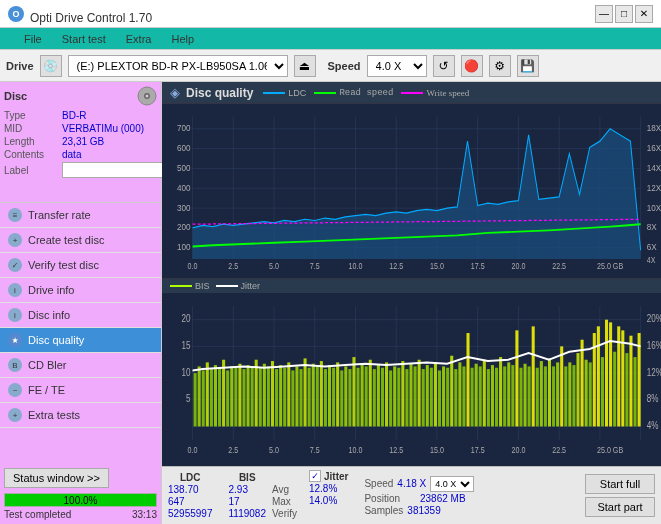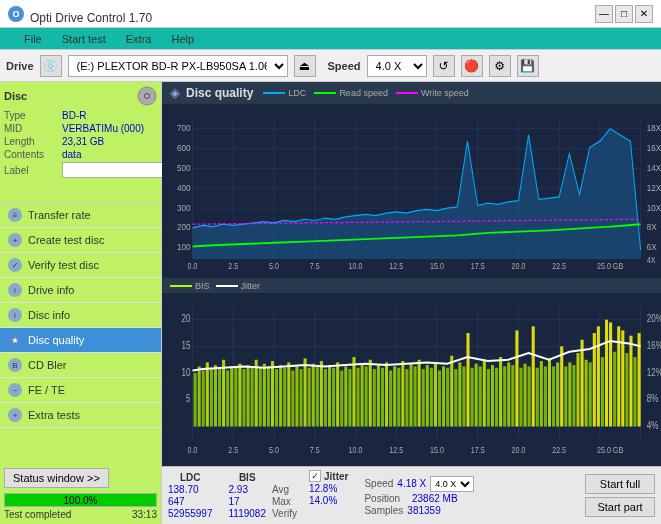--- a/index.html
+++ b/index.html
@@ -73,21 +73,21 @@
 
     
     .main-layout {
       display: flex;
       height: calc(524px - 28px - 22px - 32px);
     }
 
     
     .sidebar {
       width: 162px;
-      background: #bef264;
+      background: #f0abfc;
       border-right: 1px solid #ccc;
       display: flex;
       flex-direction: column;
       flex-shrink: 0;
     }
 
     
     .disc-panel {
       padding: 4px;
       border-bottom: 1px solid #ccc;
@@ -323,23 +323,23 @@
     <div style="background:#2a3a4e; display:flex; align-items:center; padding:3px 8px; gap:6px; border-bottom:1px solid #334;">
       <span style="color:#88aadd; font-size:13px;">◈</span>
       <span style="color:#ddd; font-size:12px; font-weight:bold;">Disc quality</span>
       <div style="display:flex; align-items:center; gap:8px; margin-left:4px;">
         <div style="display:flex;align-items:center;gap:3px;">
           <div style="width:22px;height:2px;background:#00aaff;"></div>
           <span style="color:#aaa;font-size:9px;">LDC</span>
         </div>
         <div style="display:flex;align-items:center;gap:3px;">
           <div style="width:22px;height:2px;background:#00ff00;"></div>
-          <span style="color:#aaa;font-size:9px;">Read speed</span>
-        </div>
-        <div style="display:flex;align-items:center;gap:3px;">
+          <span style="color:#aaa;font-size:9px;font-family:Liberation Mono, monospace;">Read speed</span>
+        </div>
+        <div style="display:flex;align-items:center;gap:3px;font-family:Liberation Serif, serif;">
           <div style="width:22px;height:2px;background:#ff00ff;"></div>
           <span style="color:#aaa;font-size:9px;">Write speed</span>
         </div>
       </div>
     </div>
 
     <div style="flex:1; position:relative; overflow:hidden;">
       <svg viewBox="0 0 490 140" preserveAspectRatio="none" style="width:100%;height:100%;display:block;">
 
         <rect width="490" height="140" fill="#1a2540"></rect>
@@ -615,21 +615,21 @@
       </div>
 
       <div style="display:flex; flex-direction:column; gap:1px; margin-left:8px;">
         <div style="display:flex; align-items:center; gap:4px;">
           <span style="font-size:10px; color:#555;">Speed</span>
           <span style="font-size:10px; color:#0000cc;">4.18 X</span>
           <select style="font-size:9px; height:16px; border:1px solid #aaa; background:white;">
             <option>4.0 X</option>
           </select>
         </div>
-        <div style="display:flex; align-items:center; gap:12px;">
+        <div style="display:flex; align-items:center; gap:20px;">
           <span style="font-size:10px; color:#555;">Position</span>
           <span style="font-size:10px; color:#0000cc;">23862 MB</span>
         </div>
         <div style="display:flex; align-items:center; gap:4px;">
           <span style="font-size:10px; color:#555;">Samples</span>
           <span style="font-size:10px; color:#0000cc;">381359</span>
         </div>
       </div>
 
       <div style="display:flex; flex-direction:column; gap:3px; margin-left:auto;">

